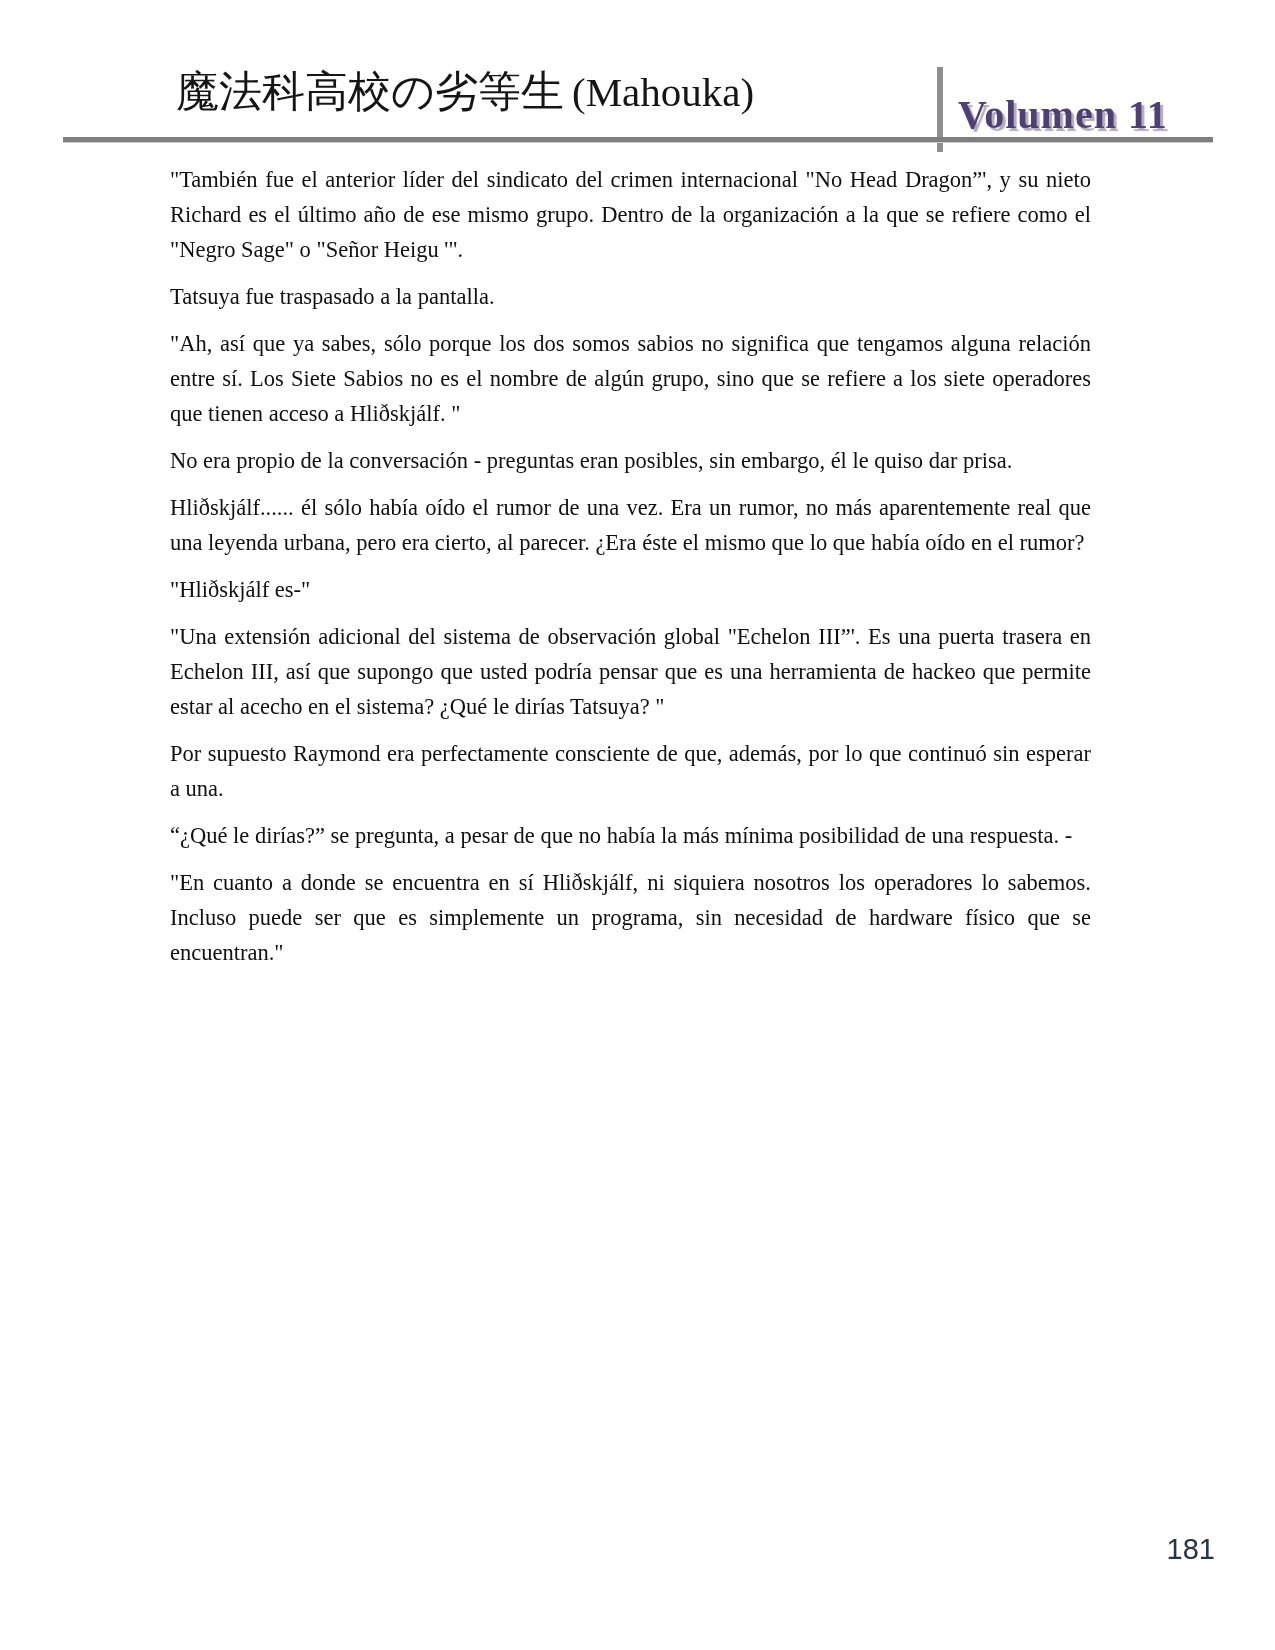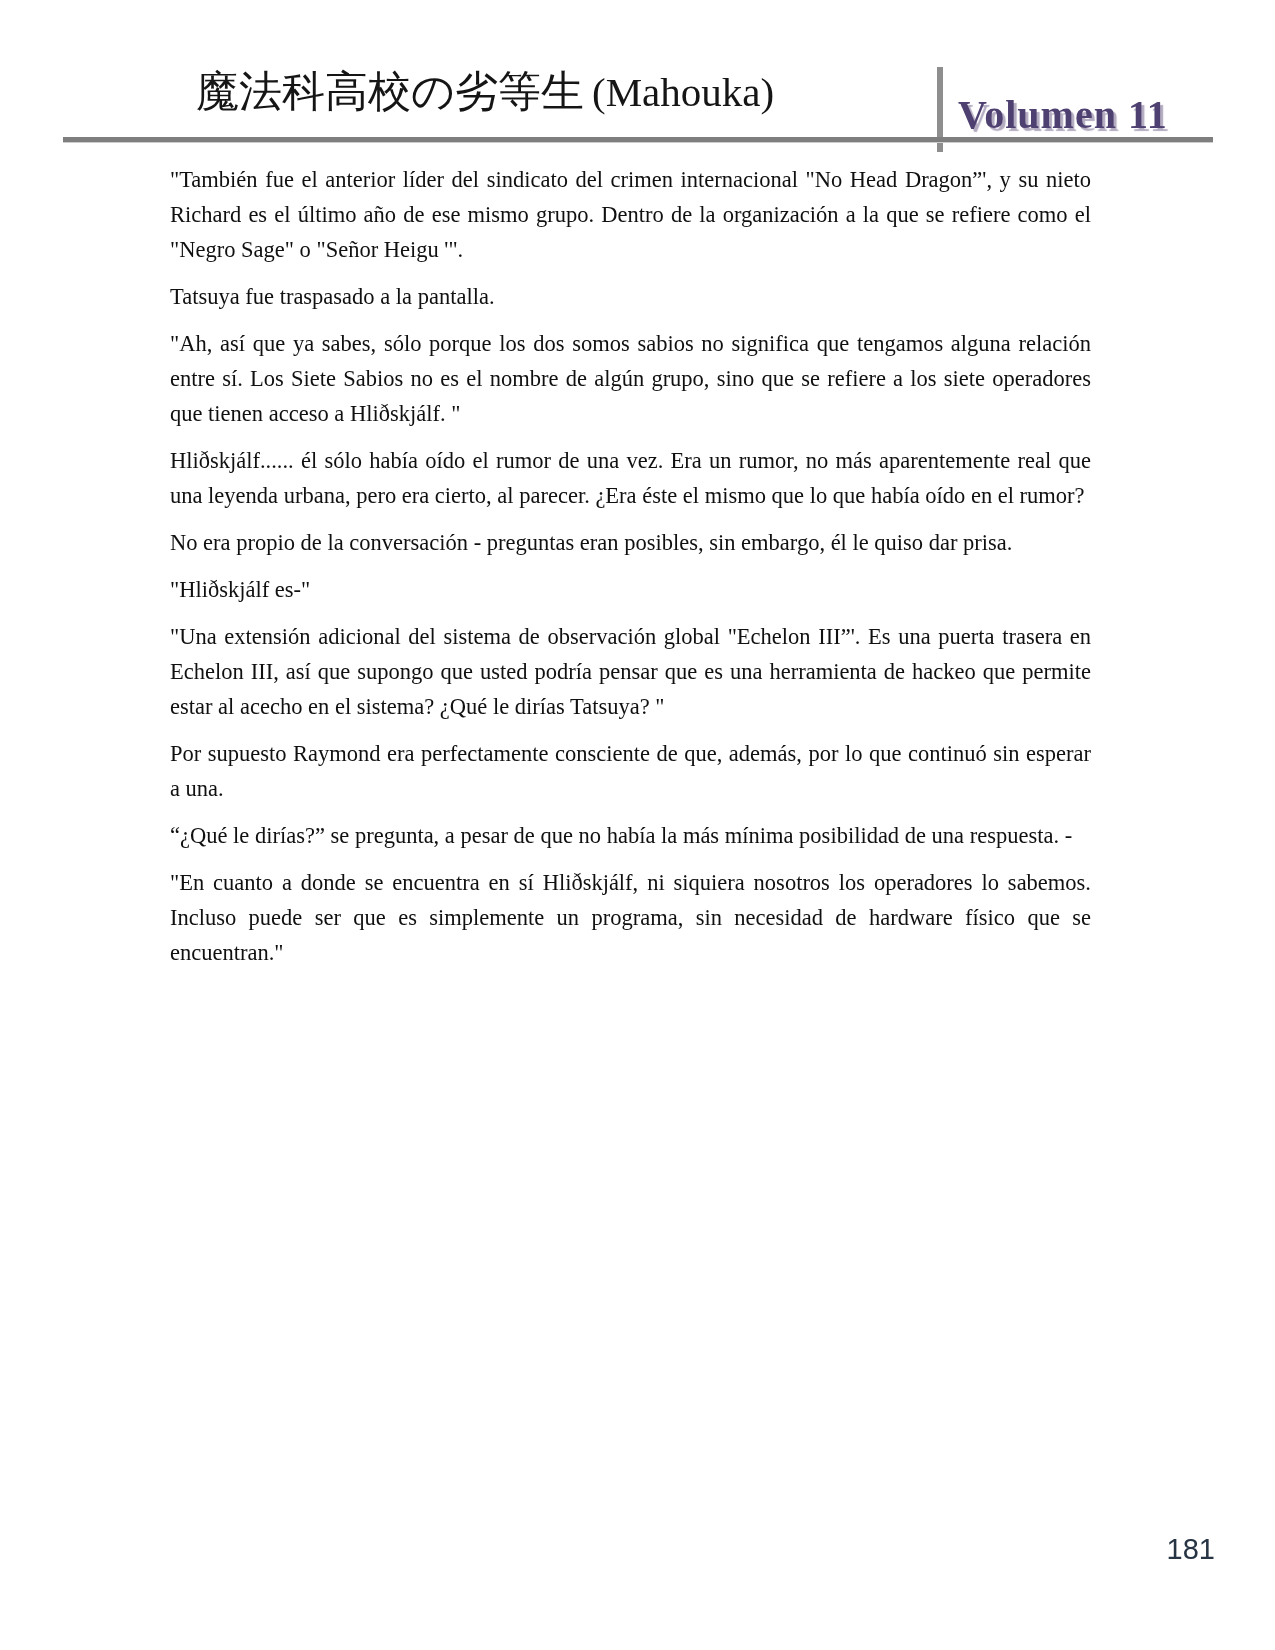--- a/index.html
+++ b/index.html
@@ -9,21 +9,21 @@
   }
   .page {
     position: relative;
     width: 1275px;
     height: 1650px;
     background: #ffffff;
     overflow: hidden;
   }
   .title {
     position: absolute;
-    left: 196px;
+    left: 176px;
     top: 68px;
     font-family: "Liberation Serif", "DejaVu Serif", serif;
     font-size: 43px;
     color: #151515;
     white-space: nowrap;
     line-height: 1.1;
   }
   .title .title-latin {
     font-size: 41px;
     margin-left: 8px;
@@ -91,22 +91,22 @@
     </div>
     <div class="vbar"></div>
     <div class="volume">Volumen 11</div>
     <div class="hrule"></div>
   </header>
 
   <main class="body-text">
     <p class="para">"También fue el anterior líder del sindicato del crimen internacional "No Head Dragon”', y su nieto Richard es el último año de ese mismo grupo. Dentro de la organización a la que se refiere como el "Negro Sage" o "Señor Heigu '".</p>
     <p class="para">Tatsuya fue traspasado a la pantalla.</p>
     <p class="para">"Ah, así que ya sabes, sólo porque los dos somos sabios no significa que tengamos alguna relación entre sí. Los Siete Sabios no es el nombre de algún grupo, sino que se refiere a los siete operadores que tienen acceso a Hliðskjálf. "</p>
+    <p class="para">No era propio de la conversación - preguntas eran posibles, sin embargo, él le quiso dar prisa.</p>
     <p class="para">Hliðskjálf...... él sólo había oído el rumor de una vez. Era un rumor, no más aparentemente real que una leyenda urbana, pero era cierto, al parecer. ¿Era éste el mismo que lo que había oído en el rumor?</p>
-    <p class="para">No era propio de la conversación - preguntas eran posibles, sin embargo, él le quiso dar prisa.</p>
     <p class="para">"Hliðskjálf es-"</p>
     <p class="para">"Una extensión adicional del sistema de observación global "Echelon III”'. Es una puerta trasera en Echelon III, así que supongo que usted podría pensar que es una herramienta de hackeo que permite estar al acecho en el sistema? ¿Qué le dirías Tatsuya? "</p>
     <p class="para">Por supuesto Raymond era perfectamente consciente de que, además, por lo que continuó sin esperar a una.</p>
     <p class="para">“¿Qué le dirías?” se pregunta, a pesar de que no había la más mínima posibilidad de una respuesta. -</p>
     <p class="para">"En cuanto a donde se encuentra en sí Hliðskjálf, ni siquiera nosotros los operadores lo sabemos. Incluso puede ser que es simplemente un programa, sin necesidad de hardware físico que se encuentran."</p>
   </main>
 
   <div class="pagenum">181</div>
 
 </div>

